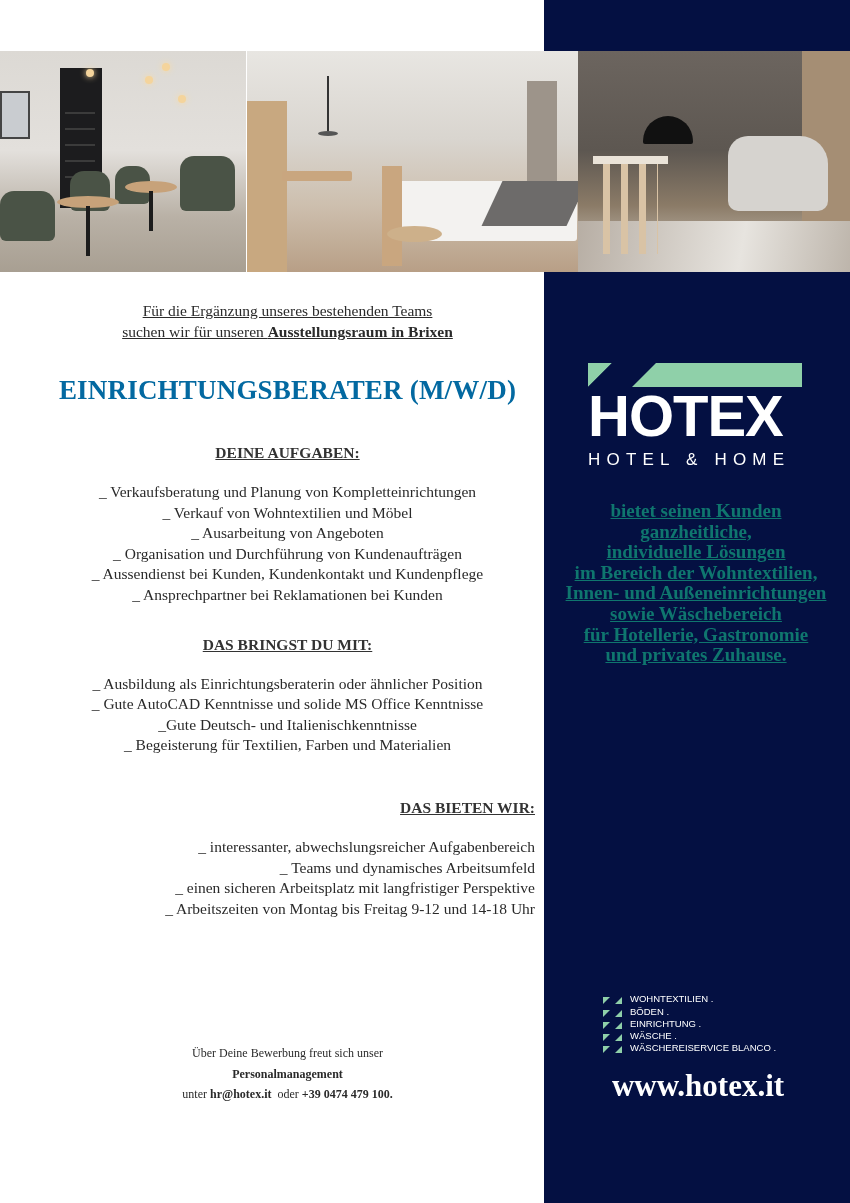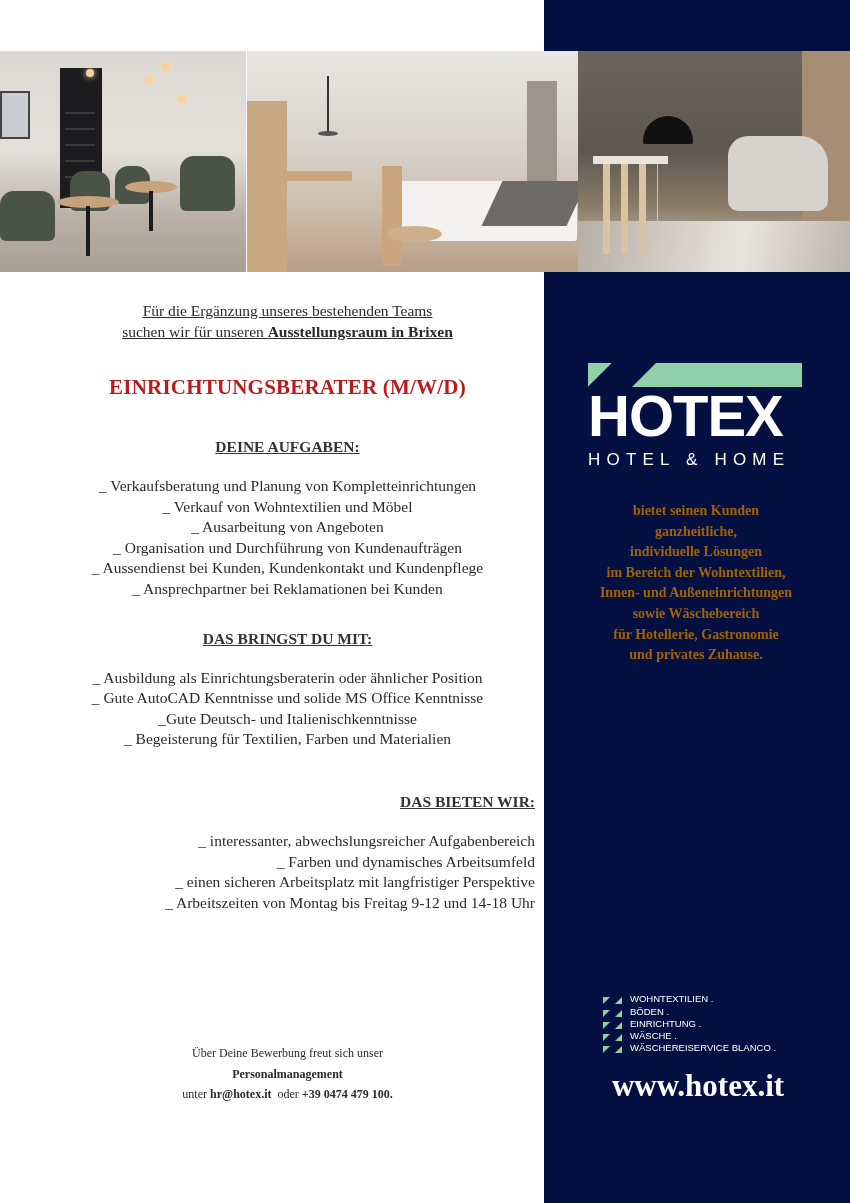--- a/index.html
+++ b/index.html
@@ -39,34 +39,34 @@
   .stool-legs { position: absolute; left: 25px; top: 113px; width: 55px; height: 90px;
     background: repeating-linear-gradient(90deg, #d9c3a5 0 7px, transparent 7px 18px); }
   .lounge-chair { position: absolute; left: 150px; top: 85px; width: 100px; height: 75px; border-radius: 20px 28px 10px 10px; background: #d6d3cf; }
   .wood-panel { position: absolute; right: 0; top: 0; width: 48px; height: 170px; background: #a58e74; }
   .rug { position: absolute; left: 0; top: 170px; width: 272px; height: 51px; background: linear-gradient(100deg, #b7aea4, #e7e4df 60%, #bdb5ab); }
 
   
   .left-col { position: absolute; left: 40px; top: 300px; width: 495px; text-align: center; color: #2a2a2a; }
   .intro { font-size: 15.5px; line-height: 21px; text-decoration: underline; }
   .intro b { font-weight: bold; }
-  .job-title { margin-top: 33px; font-size: 21px; font-weight: bold; letter-spacing: 0.2px; color: #b91c1c; }
+  .job-title { margin-top: 33px; font-size: 27px; font-weight: bold; letter-spacing: 0.2px; color: #0369a1; }
   .section-heading { font-size: 15.5px; font-weight: bold; text-decoration: underline; color: #333; }
   .sec-tasks { margin-top: 38px; }
   .list { margin-top: 20px; font-size: 15.5px; line-height: 20.6px; }
   .sec-bring { margin-top: 30px; }
   .sec-offer { margin-top: 43px; text-align: right; }
   .apply { position: absolute; left: 40px; top: 1043px; width: 495px; text-align: center; font-size: 12px; line-height: 20.5px; }
 
   
   .logo { position: absolute; left: 588px; top: 363px; width: 215px; }
   .logo-bar { position: relative; width: 214px; height: 24px; }
   .logo-text { margin-top: -1px; font-family: "Liberation Sans", "DejaVu Sans", sans-serif; font-weight: bold; font-size: 58px; line-height: 52px; color: #ffffff; letter-spacing: -1px; }
   .logo-sub { margin-top: 8px; font-family: "Liberation Sans", "DejaVu Sans", sans-serif; font-size: 17px; letter-spacing: 6.2px; color: #ffffff; }
-  .tagline { position: absolute; left: 560px; top: 501px; width: 272px; text-align: center; color: #a16207; font-weight: bold; font-size: 14px; line-height: 20.6px; }
+  .tagline { position: absolute; left: 560px; top: 501px; width: 272px; text-align: center; color: #0f766e; font-weight: bold; font-size: 19px; line-height: 20.6px; text-decoration: underline; }
 
   .services { position: absolute; left: 603px; top: 992px; font-family: "Liberation Sans", "DejaVu Sans", sans-serif; font-size: 9.5px; color: #ffffff; }
   .service-row { display: flex; align-items: flex-end; height: 12.3px; }
   .bullet-pair { display: flex; gap: 5px; margin-right: 8px; }
   .tri { width: 0; height: 0; border-style: solid; }
   .tri-a { border-width: 7px 7px 0 0; border-color: #8fd0a9 transparent transparent transparent; }
   .tri-b { border-width: 0 0 7px 7px; border-color: transparent transparent #8fd0a9 transparent; }
   .website { position: absolute; left: 560px; top: 1068px; width: 276px; text-align: center; font-size: 31px; font-weight: bold; color: #ffffff; }
 </style>
 </head>
@@ -139,21 +139,21 @@
       <div>_ Gute AutoCAD Kenntnisse und solide MS Office Kenntnisse</div>
       <div>_Gute Deutsch- und Italienischkenntnisse</div>
       <div>_ Begeisterung für Textilien, Farben und Materialien</div>
     </div>
   </div>
 
   <div class="sec-offer">
     <div class="section-heading">DAS BIETEN WIR:</div>
     <div class="list">
       <div>_ interessanter, abwechslungsreicher Aufgabenbereich</div>
-      <div>_ Farben und dynamisches Arbeitsumfeld</div>
+      <div>_ Teams und dynamisches Arbeitsumfeld</div>
       <div>_ einen sicheren Arbeitsplatz mit langfristiger Perspektive</div>
       <div>_ Arbeitszeiten von Montag bis Freitag 9-12 und 14-18 Uhr</div>
     </div>
   </div>
 </div>
 
 <div class="apply">
   <div>Über Deine Bewerbung freut sich unser</div>
   <div style="font-weight:bold;">Personalmanagement</div>
   <div style="white-space:pre;"><span>unter </span><b>hr@hotex.it</b><span>  oder </span><b>+39 0474 479 100.</b></div>

